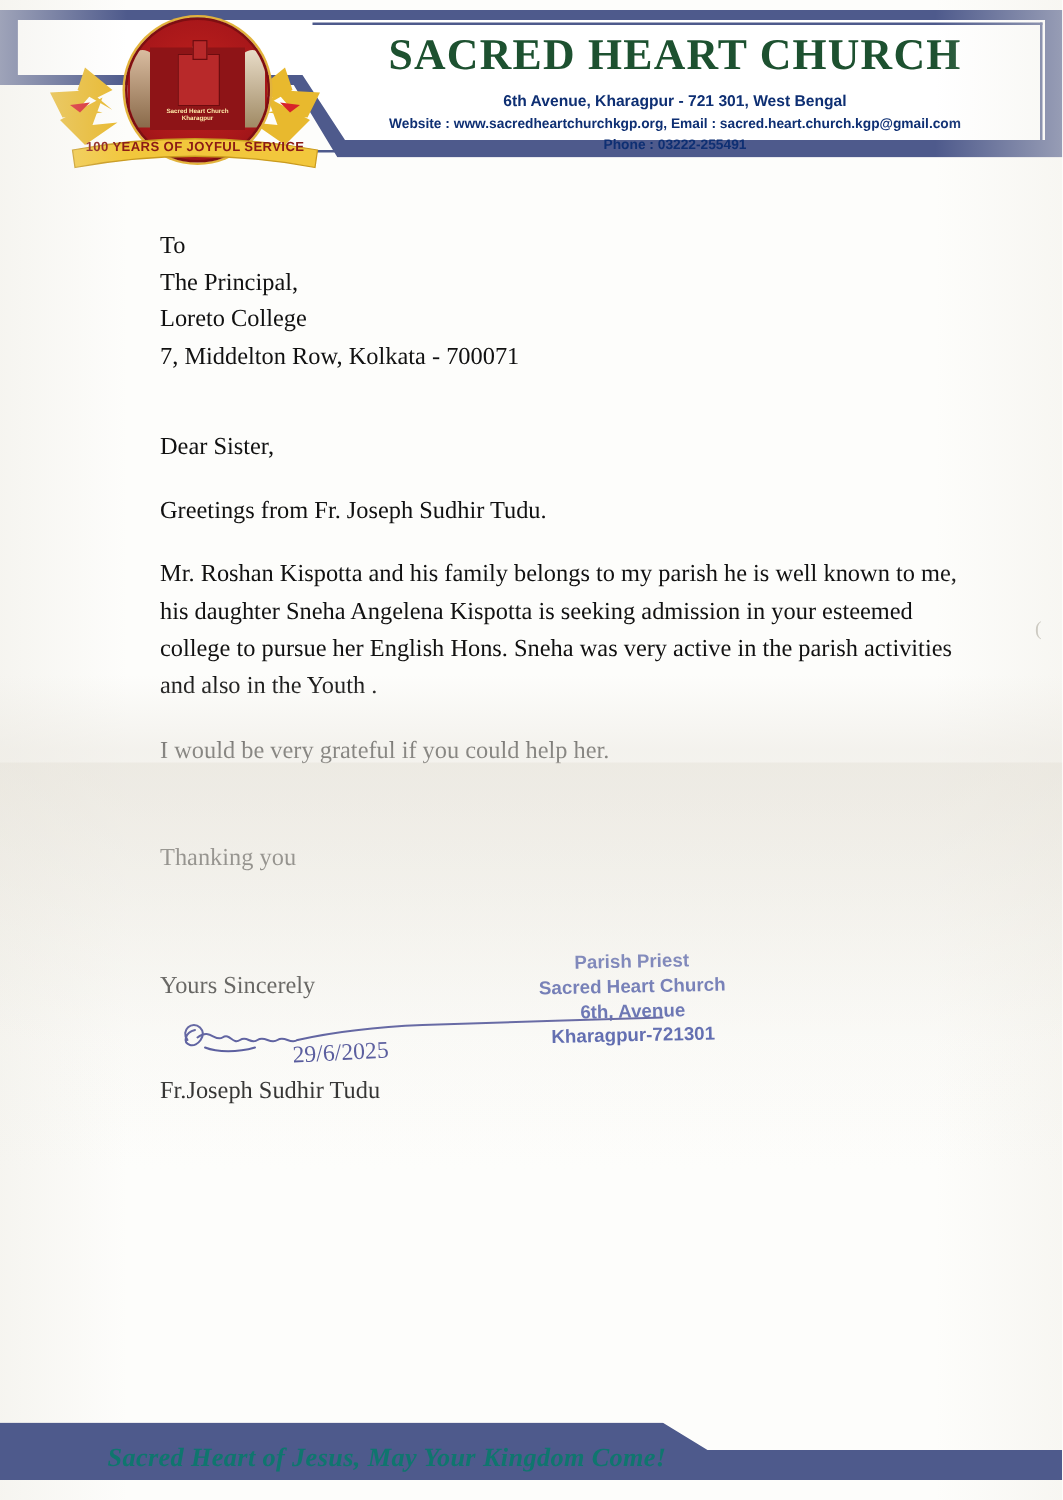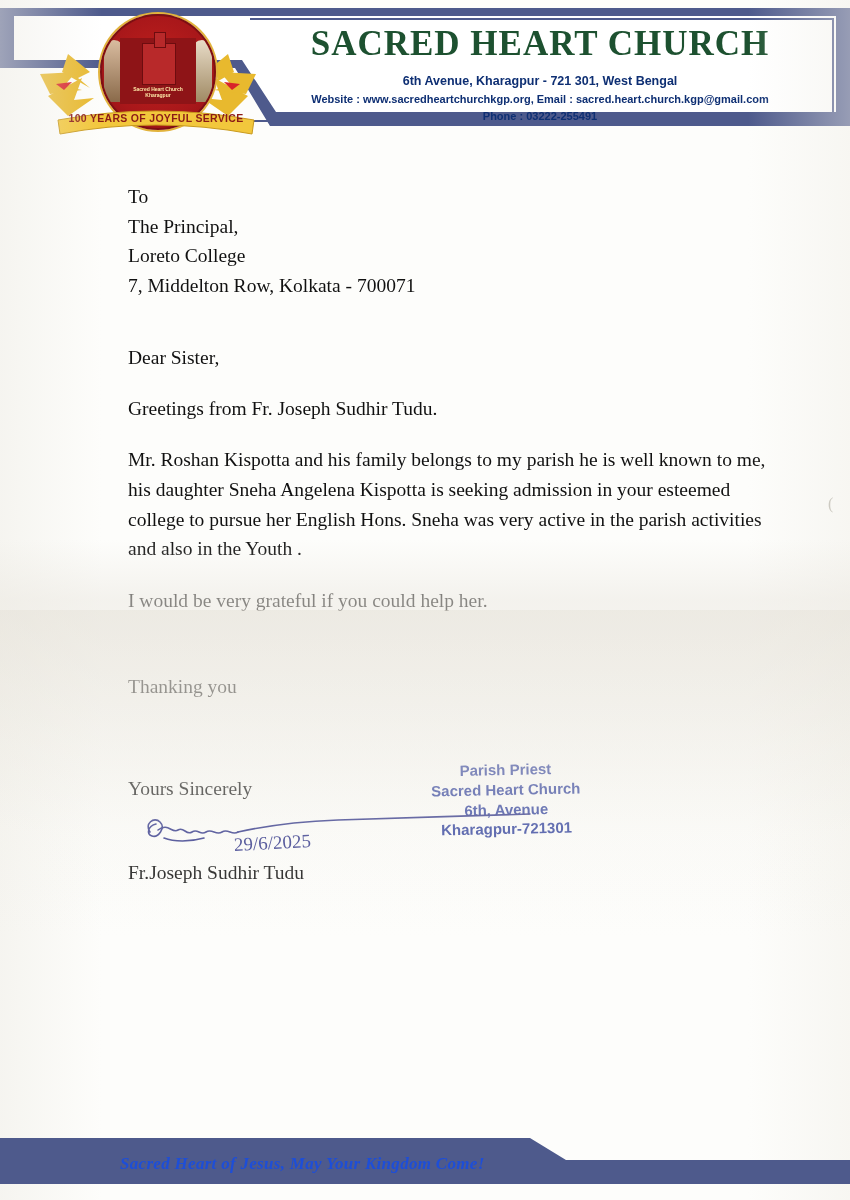--- a/index.html
+++ b/index.html
@@ -264,25 +264,24 @@
     left: 0; top: 0;
     width: 850px; height: 46px;
     background: #4e5a8c;
     clip-path: polygon(0 0, 530px 0, 566px 22px, 850px 22px, 850px 46px, 0 46px);
   }
   .ftr-text {
     position: absolute;
     left: 86px; top: 16px;
     font-family: "Liberation Serif", serif;
     font-style: italic;
-    font-size: 17px;
-    font-weight: bold;
-    color: #1d4ed8;
+    font-size: 21px;
+    font-weight: bold;
+    color: #0f766e;
     letter-spacing: 0.3px;
-    margin-left: 34px;
   }
   .edge-mark {
     position: absolute;
     right: 12px; top: 495px;
     width: 10px; height: 26px;
     color: #b9b6ad;
     font-size: 16px;
     font-family: "Liberation Serif", serif;
   }
 </style>

